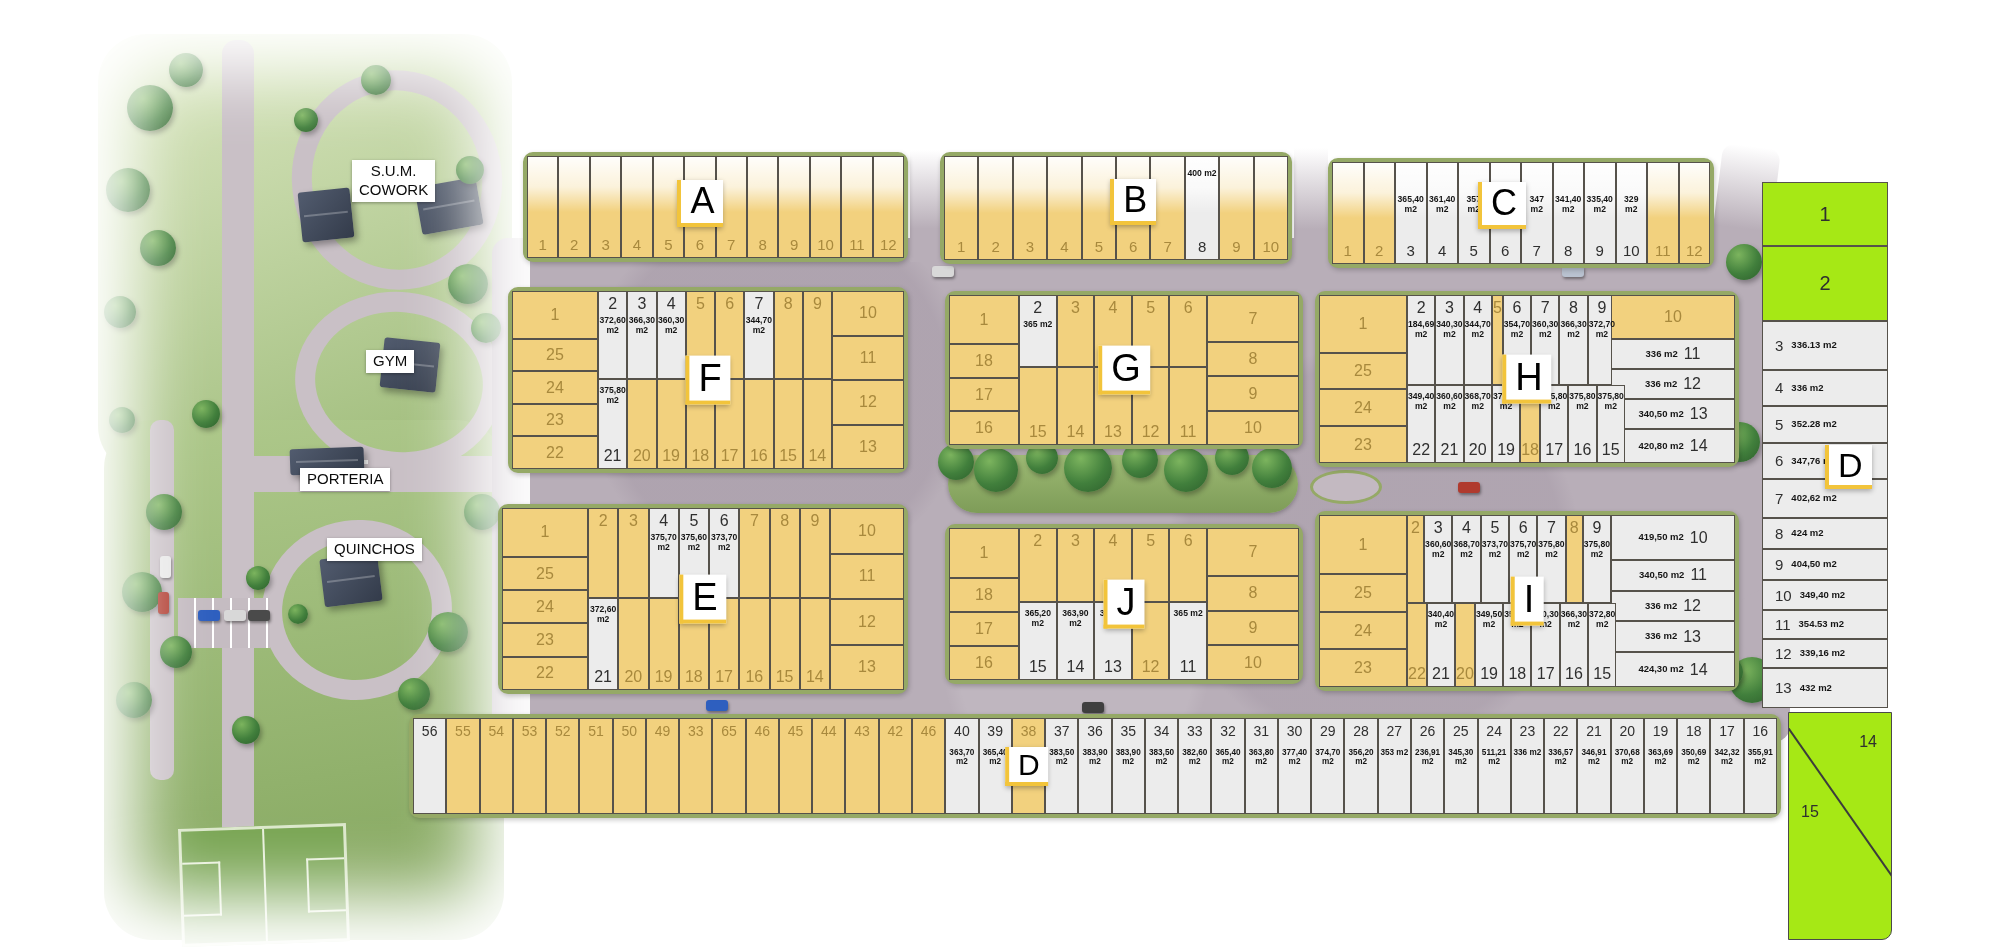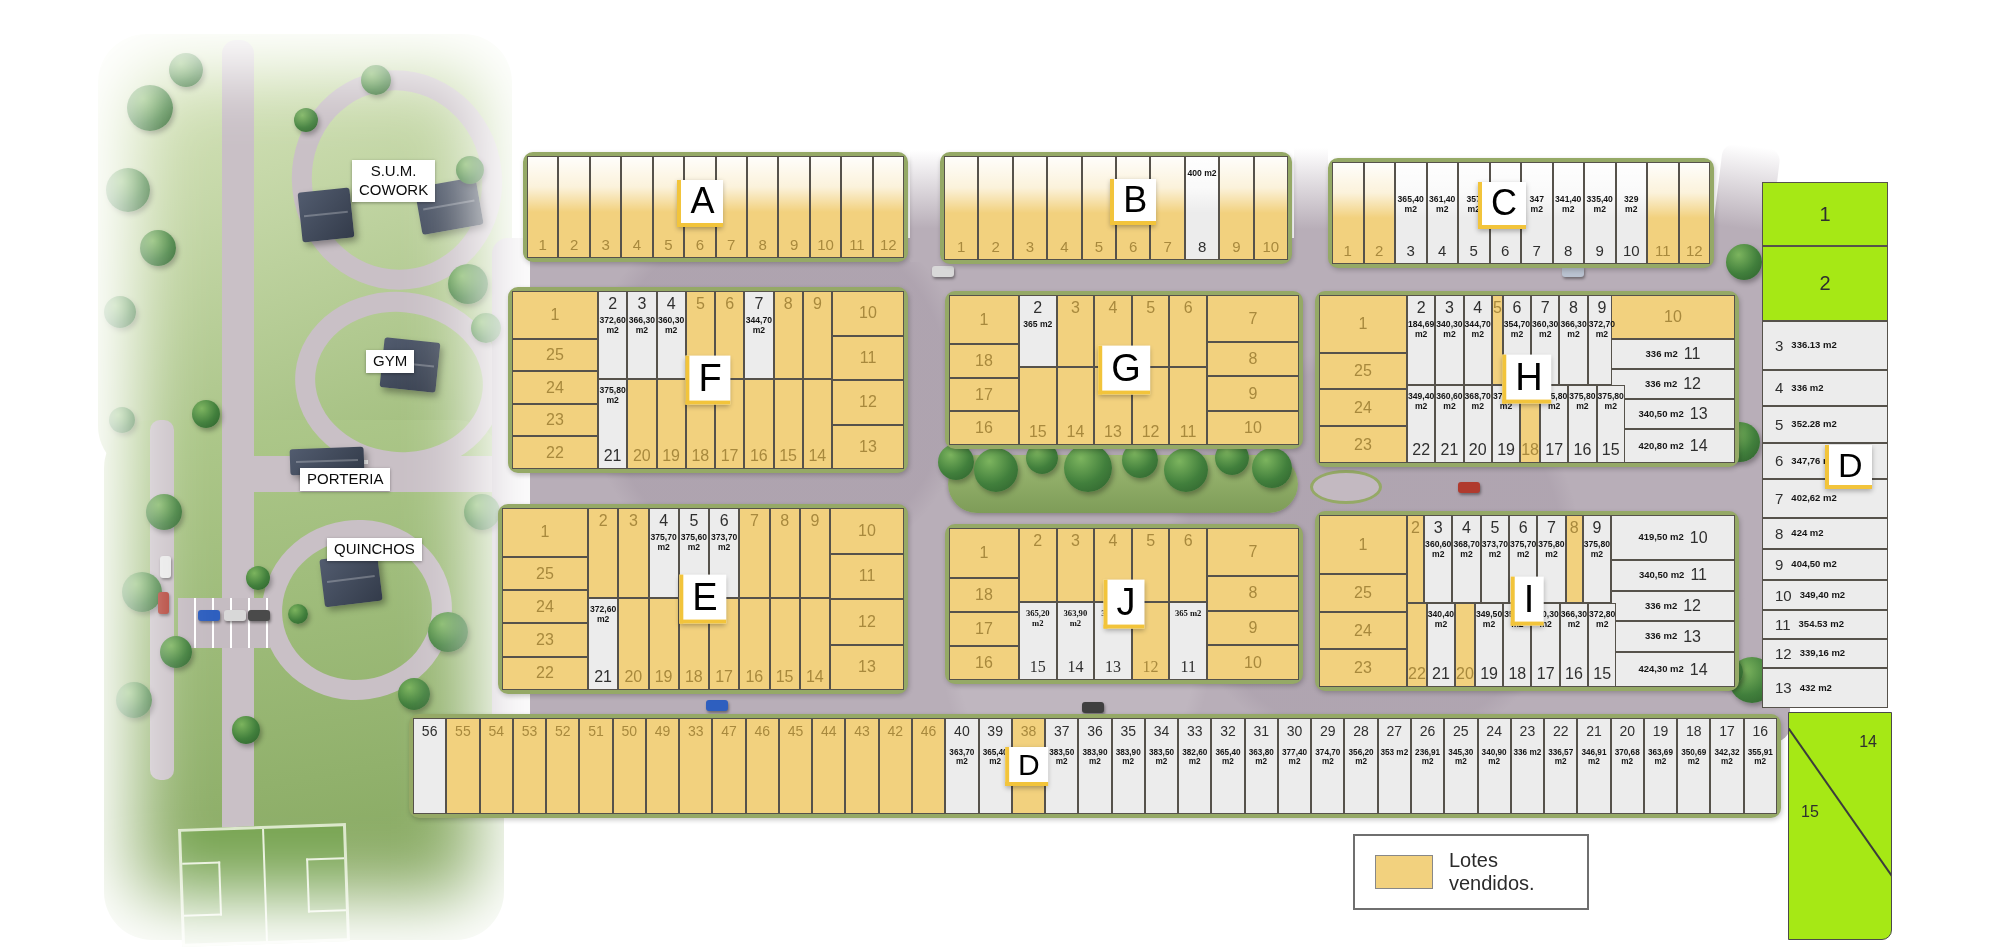--- a/index.html
+++ b/index.html
@@ -643,21 +643,21 @@
           <div class="lot sold" style="flex-grow: 1;">
             <span class="num">8</span>
           </div>
           <div class="lot sold" style="flex-grow: 1;">
             <span class="num">9</span>
           </div>
           <div class="lot sold" style="flex-grow: 1;">
             <span class="num">10</span>
           </div>
         </div>
-        <div class="sec sec-bottom" style="grid-area: 2 / 2 / 3 / 3; font-family: Liberation Serif, serif;">
+        <div class="sec sec-bottom" style="grid-area: 2 / 2 / 3 / 3;">
           <div class="lot avail">
             <span class="area">365,20 m2</span>
             <span class="num">15</span>
           </div>
           <div class="lot avail">
             <span class="area">363,90 m2</span>
             <span class="num">14</span>
           </div>
           <div class="lot avail">
             <span class="area">363,60 m2</span>
@@ -851,21 +851,21 @@
         <div class="lot sold">
           <span class="num">50</span>
         </div>
         <div class="lot sold">
           <span class="num">49</span>
         </div>
         <div class="lot sold">
           <span class="num">33</span>
         </div>
         <div class="lot sold">
-          <span class="num">47</span>
+          <span class="num">65</span>
         </div>
         <div class="lot sold">
           <span class="num">46</span>
         </div>
         <div class="lot sold">
           <span class="num">45</span>
         </div>
         <div class="lot sold">
           <span class="num">44</span>
         </div>
@@ -936,21 +936,21 @@
         <div class="lot avail">
           <span class="num">26</span>
           <span class="area">236,91 m2</span>
         </div>
         <div class="lot avail">
           <span class="num">25</span>
           <span class="area">345,30 m2</span>
         </div>
         <div class="lot avail">
           <span class="num">24</span>
-          <span class="area">340,90 m2</span>
+          <span class="area">511,21 m2</span>
         </div>
         <div class="lot avail">
           <span class="num">23</span>
           <span class="area">336 m2</span>
         </div>
         <div class="lot avail">
           <span class="num">22</span>
           <span class="area">336,57 m2</span>
         </div>
         <div class="lot avail">
@@ -979,24 +979,20 @@
         </div>
         <div class="badge" style="left: 45%; top: 30%; font-size: 30px;">D</div>
       </div>
       <div id="corner">
         <div class="diag"></div>
         <span class="cnum" style="right: 14px; top: 20px;">14</span>
         <span class="cnum" style="left: 12px; top: 90px;">15</span>
       </div>
     </div>
 
-  <div class="lgbox" id="legend1">
-    <span class="sw" id="sw-sold" style="background: rgb(242, 209, 126);"></span>
-    <span class="lgtext">Lotes vendidos.</span>
-  </div>
 <div class="tree" style="left: 127px; top: 85px; width: 46px; height: 46px;"></div>
     <div class="tree" style="left: 169px; top: 53px; width: 34px; height: 34px;"></div>
     <div class="tree" style="left: 106px; top: 168px; width: 44px; height: 44px;"></div>
     <div class="tree" style="left: 140px; top: 230px; width: 36px; height: 36px;"></div>
     <div class="tree" style="left: 104px; top: 296px; width: 32px; height: 32px;"></div>
     <div class="tree" style="left: 448px; top: 264px; width: 40px; height: 40px;"></div>
     <div class="tree" style="left: 471px; top: 313px; width: 30px; height: 30px;"></div>
     <div class="tree" style="left: 192px; top: 400px; width: 28px; height: 28px;"></div>
     <div class="tree" style="left: 146px; top: 494px; width: 36px; height: 36px;"></div>
     <div class="tree" style="left: 122px; top: 572px; width: 40px; height: 40px;"></div>

